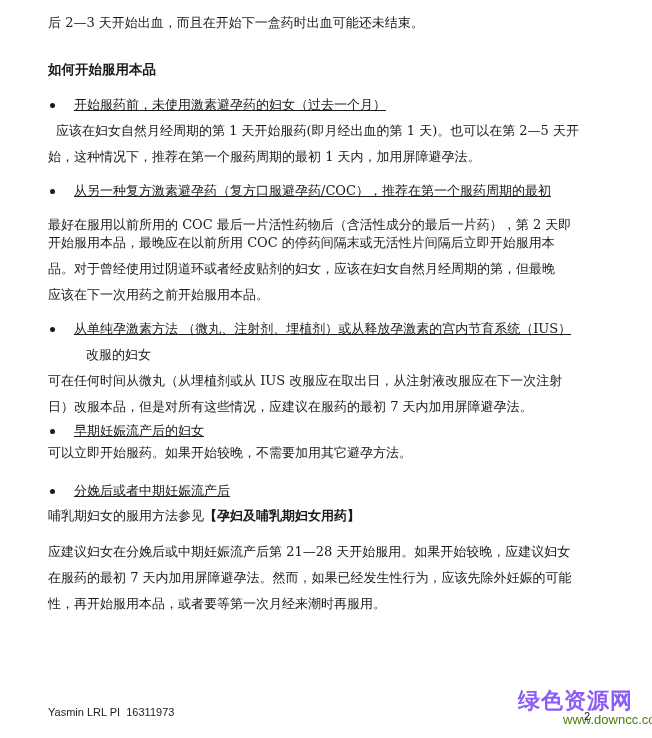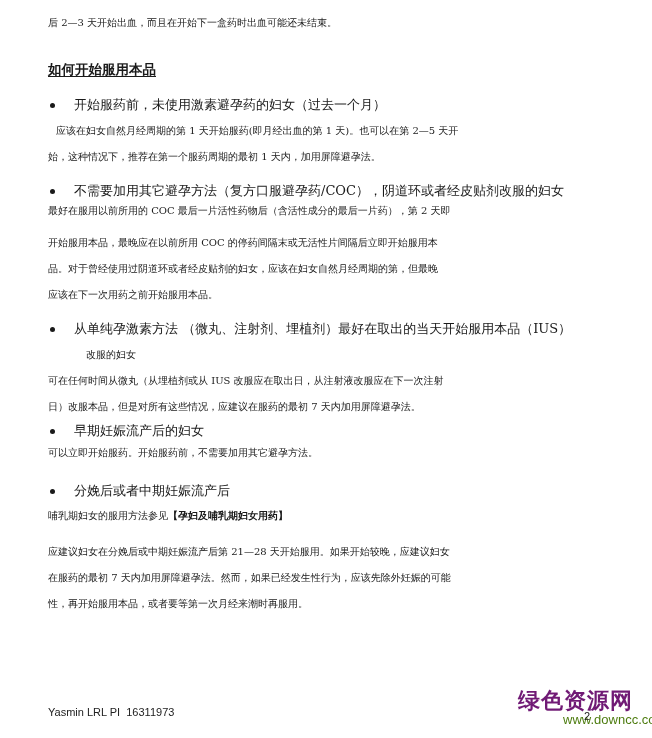--- a/index.html
+++ b/index.html
@@ -3,48 +3,48 @@
   <meta charset="utf-8">
   <style>
     html, body { margin: 0; padding: 0; background: #ffffff; }
     body {
       width: 652px; height: 738px; position: relative; overflow: hidden;
       font-family: "DejaVu Serif", "Liberation Serif", serif;
       color: #1a1a1a;
     }
     .line {
       position: absolute; left: 48px;
-      font-size: 10px; line-height: 18px; white-space: nowrap;
+      font-size: 13px; line-height: 18px; white-space: nowrap;
     }
     .heading {
-      font-weight: bold; text-decoration: underline; font-size: 13.5px;
+      font-weight: bold; font-size: 13.5px;
       font-family: "DejaVu Sans", "Liberation Sans", sans-serif;
       text-underline-offset: 2px;
     }
     .bullet-row { position: absolute; left: 48px; font-size: 13px; line-height: 18px; white-space: nowrap; }
     .bullet-dot {
       position: absolute; left: 2px; top: 7px; width: 5px; height: 5px;
       background: #1a1a1a; border-radius: 50%;
     }
-    .bullet-text { position: absolute; left: 26px; top: 0; white-space: nowrap; }
+    .bullet-text { position: absolute; left: 26px; top: 0; white-space: nowrap; text-decoration: underline; }
     .indent { left: 74px; margin-left: 12px; }
     .ref { font-weight: bold; font-family: "DejaVu Sans", "Liberation Sans", sans-serif; }
     .footer-left {
       position: absolute; left: 48px; top: 706px;
       font-family: "Liberation Sans", "DejaVu Sans", sans-serif; font-size: 11px; color: #222;
       white-space: pre;
     }
     .page-num {
       position: absolute; left: 584px; top: 710px;
       font-family: "Liberation Sans", "DejaVu Sans", sans-serif; font-size: 11px; color: #222; z-index: 2;
     }
     .watermark-cn {
       position: absolute; left: 518px; top: 686px;
       font-family: "DejaVu Sans", "Liberation Sans", sans-serif; font-weight: bold;
-      font-size: 22px; color: #701a75; letter-spacing: 1px; z-index: 1;
+      font-size: 22px; color: #8b5cf6; letter-spacing: 1px; z-index: 1;
     }
     .watermark-url {
       position: absolute; left: 519px; top: 712px;
       font-family: "Liberation Sans", "DejaVu Sans", sans-serif;
       font-size: 13px; color: #4d7c0f; z-index: 1; margin-left: 44px;
     }
   </style>
 </head>
 <body>
 
@@ -56,40 +56,40 @@
 
   <div class="bullet-row" style="top:96px;">
     <span class="bullet-dot"></span>
     <span class="bullet-text">开始服药前，未使用激素避孕药的妇女（过去一个月）</span>
   </div>
   <div class="line" style="top:122px;margin-left:8px;">应该在妇女自然月经周期的第 1 天开始服药(即月经出血的第 1 天)。也可以在第 2—5 天开</div>
   <div class="line" style="top:148px;">始，这种情况下，推荐在第一个服药周期的最初 1 天内，加用屏障避孕法。</div>
 
   <div class="bullet-row" style="top:182px;">
     <span class="bullet-dot"></span>
-    <span class="bullet-text">不需要加用其它避孕方法（复方口服避孕药/COC），阴道环或者经皮贴剂改服的妇女</span>
+    <span class="bullet-text">从另一种复方激素避孕药（复方口服避孕药/COC），推荐在第一个服药周期的最初</span>
   </div>
-  <div class="line" style="top:202px;">最好在服用以前所用的 COC 最后一片活性药物后（含活性成分的最后一片药），第 2 天即</div>
+  <div class="line" style="top:216px;">最好在服用以前所用的 COC 最后一片活性药物后（含活性成分的最后一片药），第 2 天即</div>
   <div class="line" style="top:234px;">开始服用本品，最晚应在以前所用 COC 的停药间隔末或无活性片间隔后立即开始服用本</div>
   <div class="line" style="top:260px;">品。对于曾经使用过阴道环或者经皮贴剂的妇女，应该在妇女自然月经周期的第，但最晚</div>
   <div class="line" style="top:286px;">应该在下一次用药之前开始服用本品。</div>
 
   <div class="bullet-row" style="top:320px;">
     <span class="bullet-dot"></span>
-    <span class="bullet-text">从单纯孕激素方法 （微丸、注射剂、埋植剂）最好在取出的当天开始服用本品（IUS）</span>
+    <span class="bullet-text">从单纯孕激素方法 （微丸、注射剂、埋植剂）或从释放孕激素的宫内节育系统（IUS）</span>
   </div>
   <div class="line indent" style="top:346px;">改服的妇女</div>
   <div class="line" style="top:372px;text-align:right;">可在任何时间从微丸（从埋植剂或从 IUS 改服应在取出日，从注射液改服应在下一次注射</div>
   <div class="line" style="top:398px;">日）改服本品，但是对所有这些情况，应建议在服药的最初 7 天内加用屏障避孕法。</div>
 
   <div class="bullet-row" style="top:422px;">
     <span class="bullet-dot"></span>
     <span class="bullet-text">早期妊娠流产后的妇女</span>
   </div>
-  <div class="line" style="top:444px;">可以立即开始服药。开始服药前，不需要加用其它避孕方法。</div>
+  <div class="line" style="top:444px;">可以立即开始服药。如果开始较晚，不需要加用其它避孕方法。</div>
 
   <div class="bullet-row" style="top:482px;">
     <span class="bullet-dot"></span>
     <span class="bullet-text">分娩后或者中期妊娠流产后</span>
   </div>
   <div class="line" style="top:507px;text-align:center;">
     <span>哺乳期妇女的服用方法参见</span><span class="ref">【孕妇及哺乳期妇女用药】</span>
   </div>
 
   <div class="line" style="top:543px;">应建议妇女在分娩后或中期妊娠流产后第 21—28 天开始服用。如果开始较晚，应建议妇女</div>

